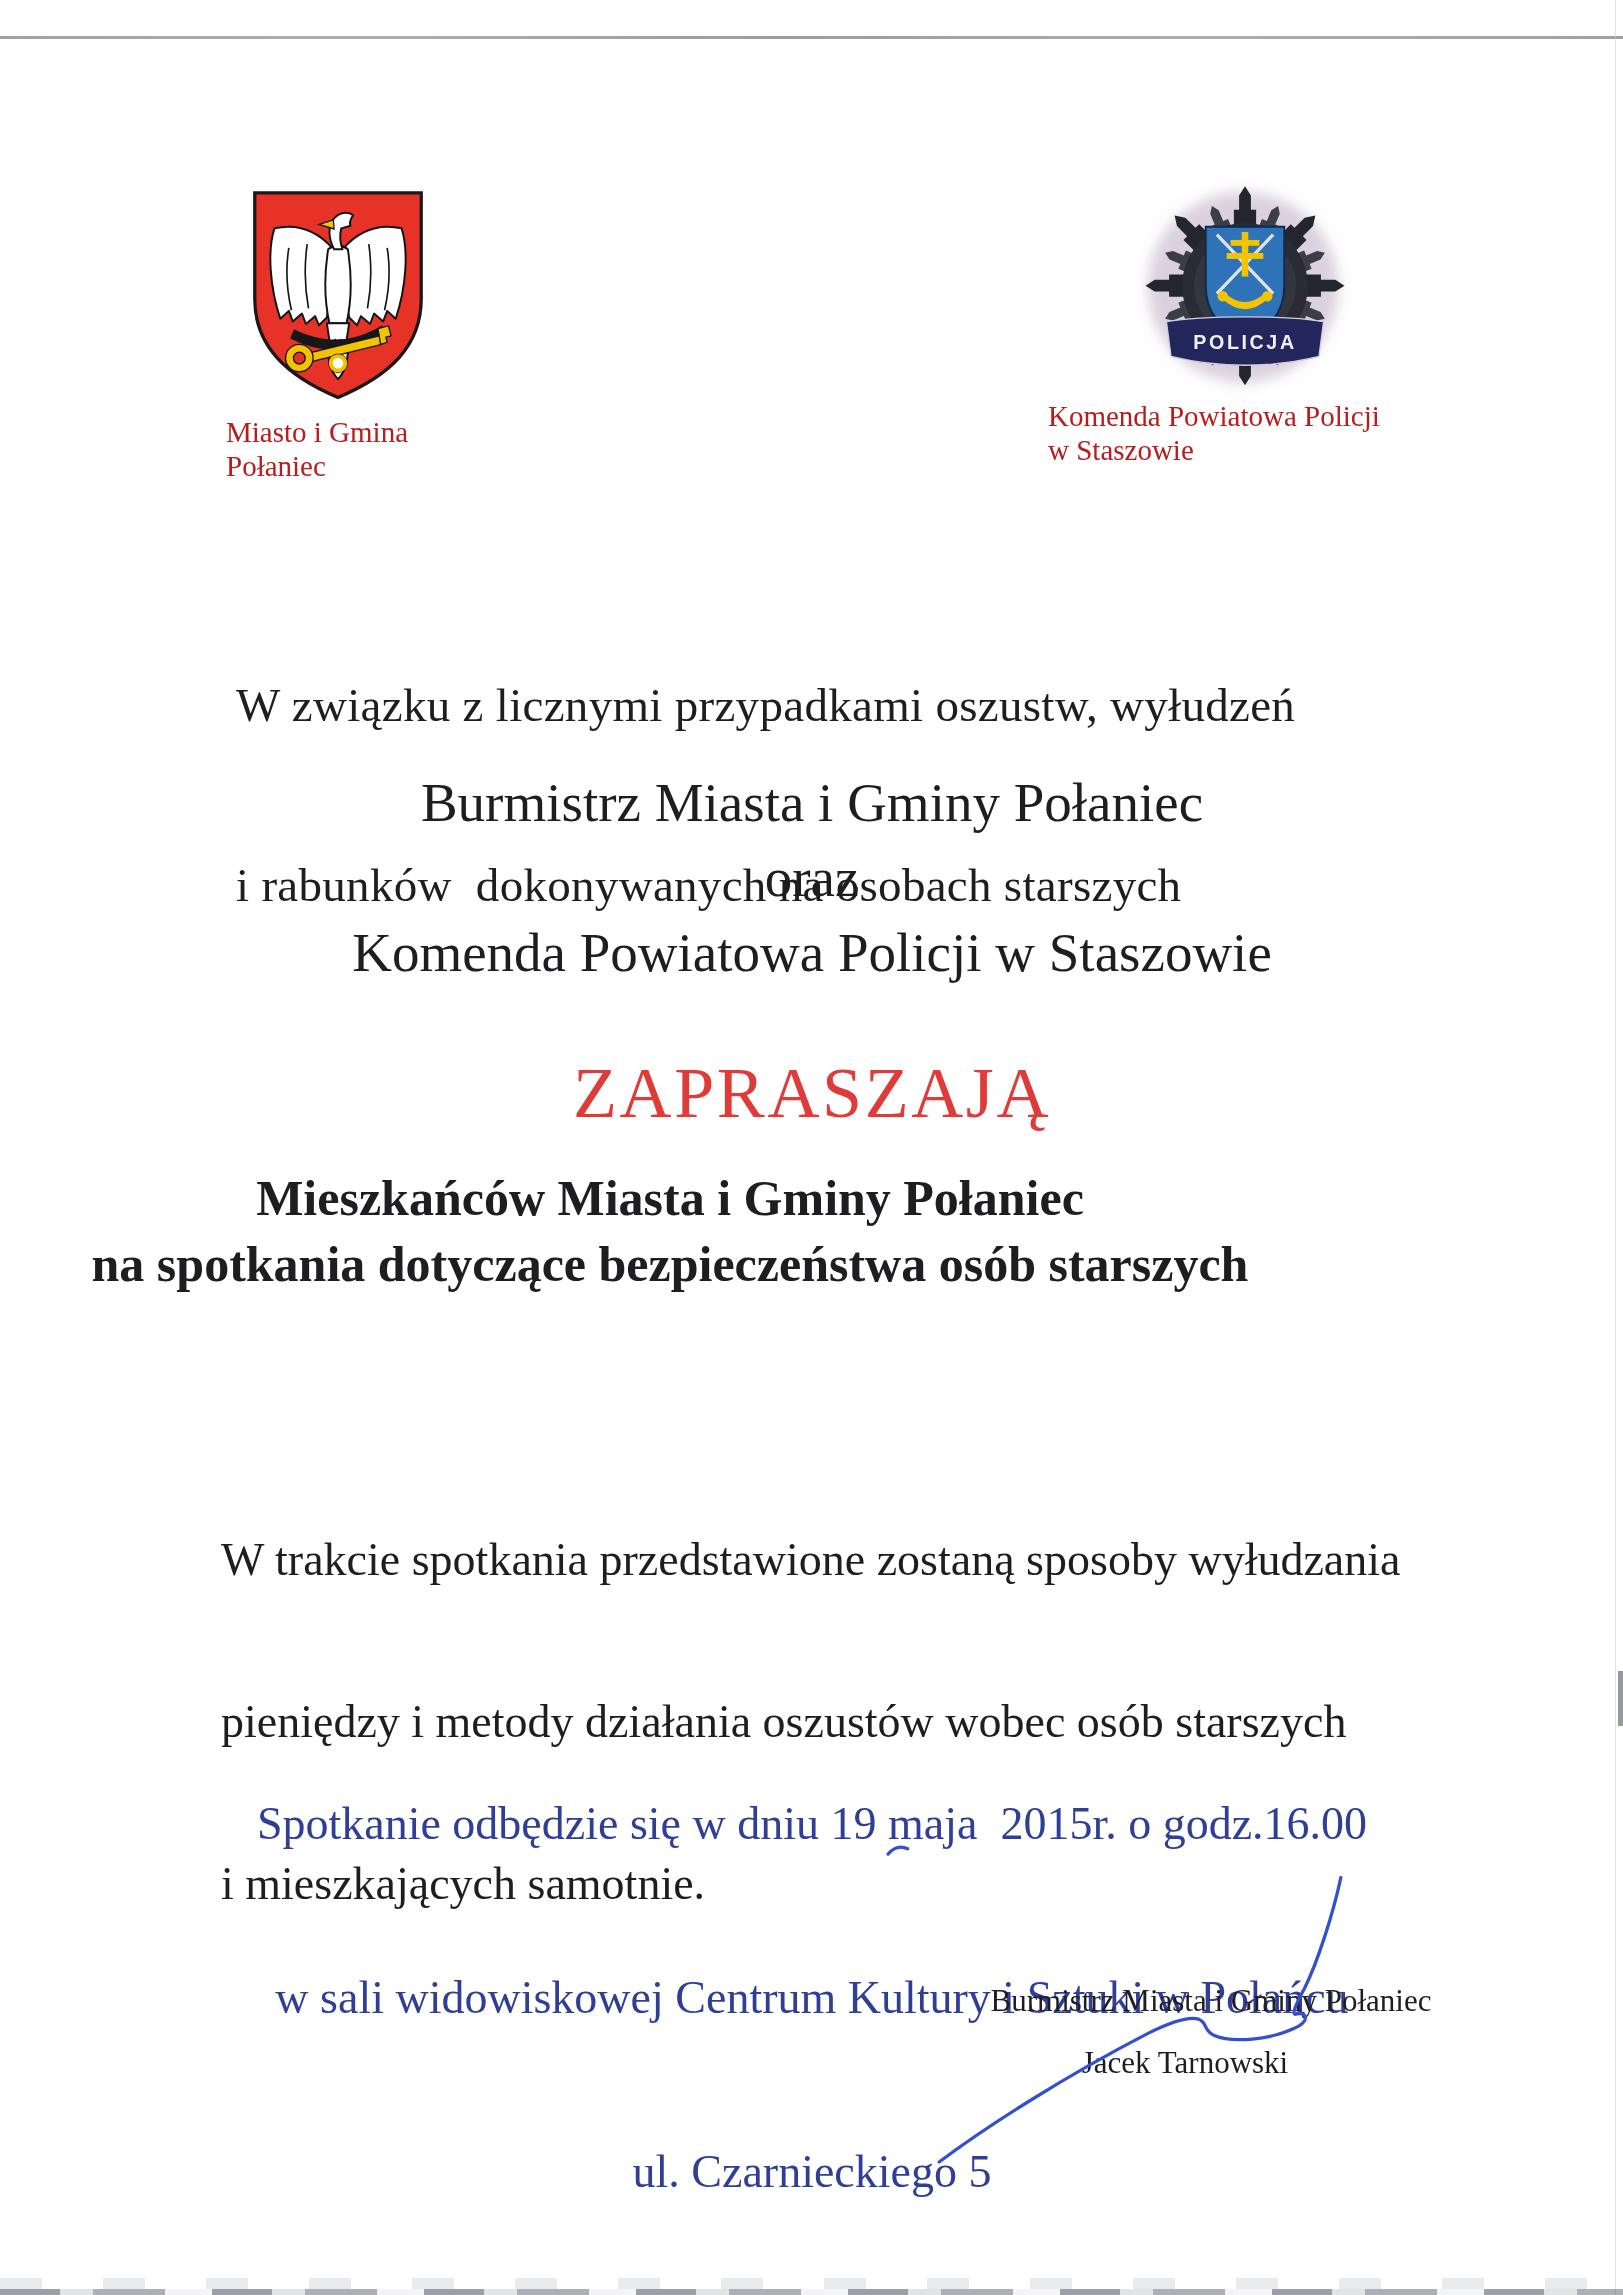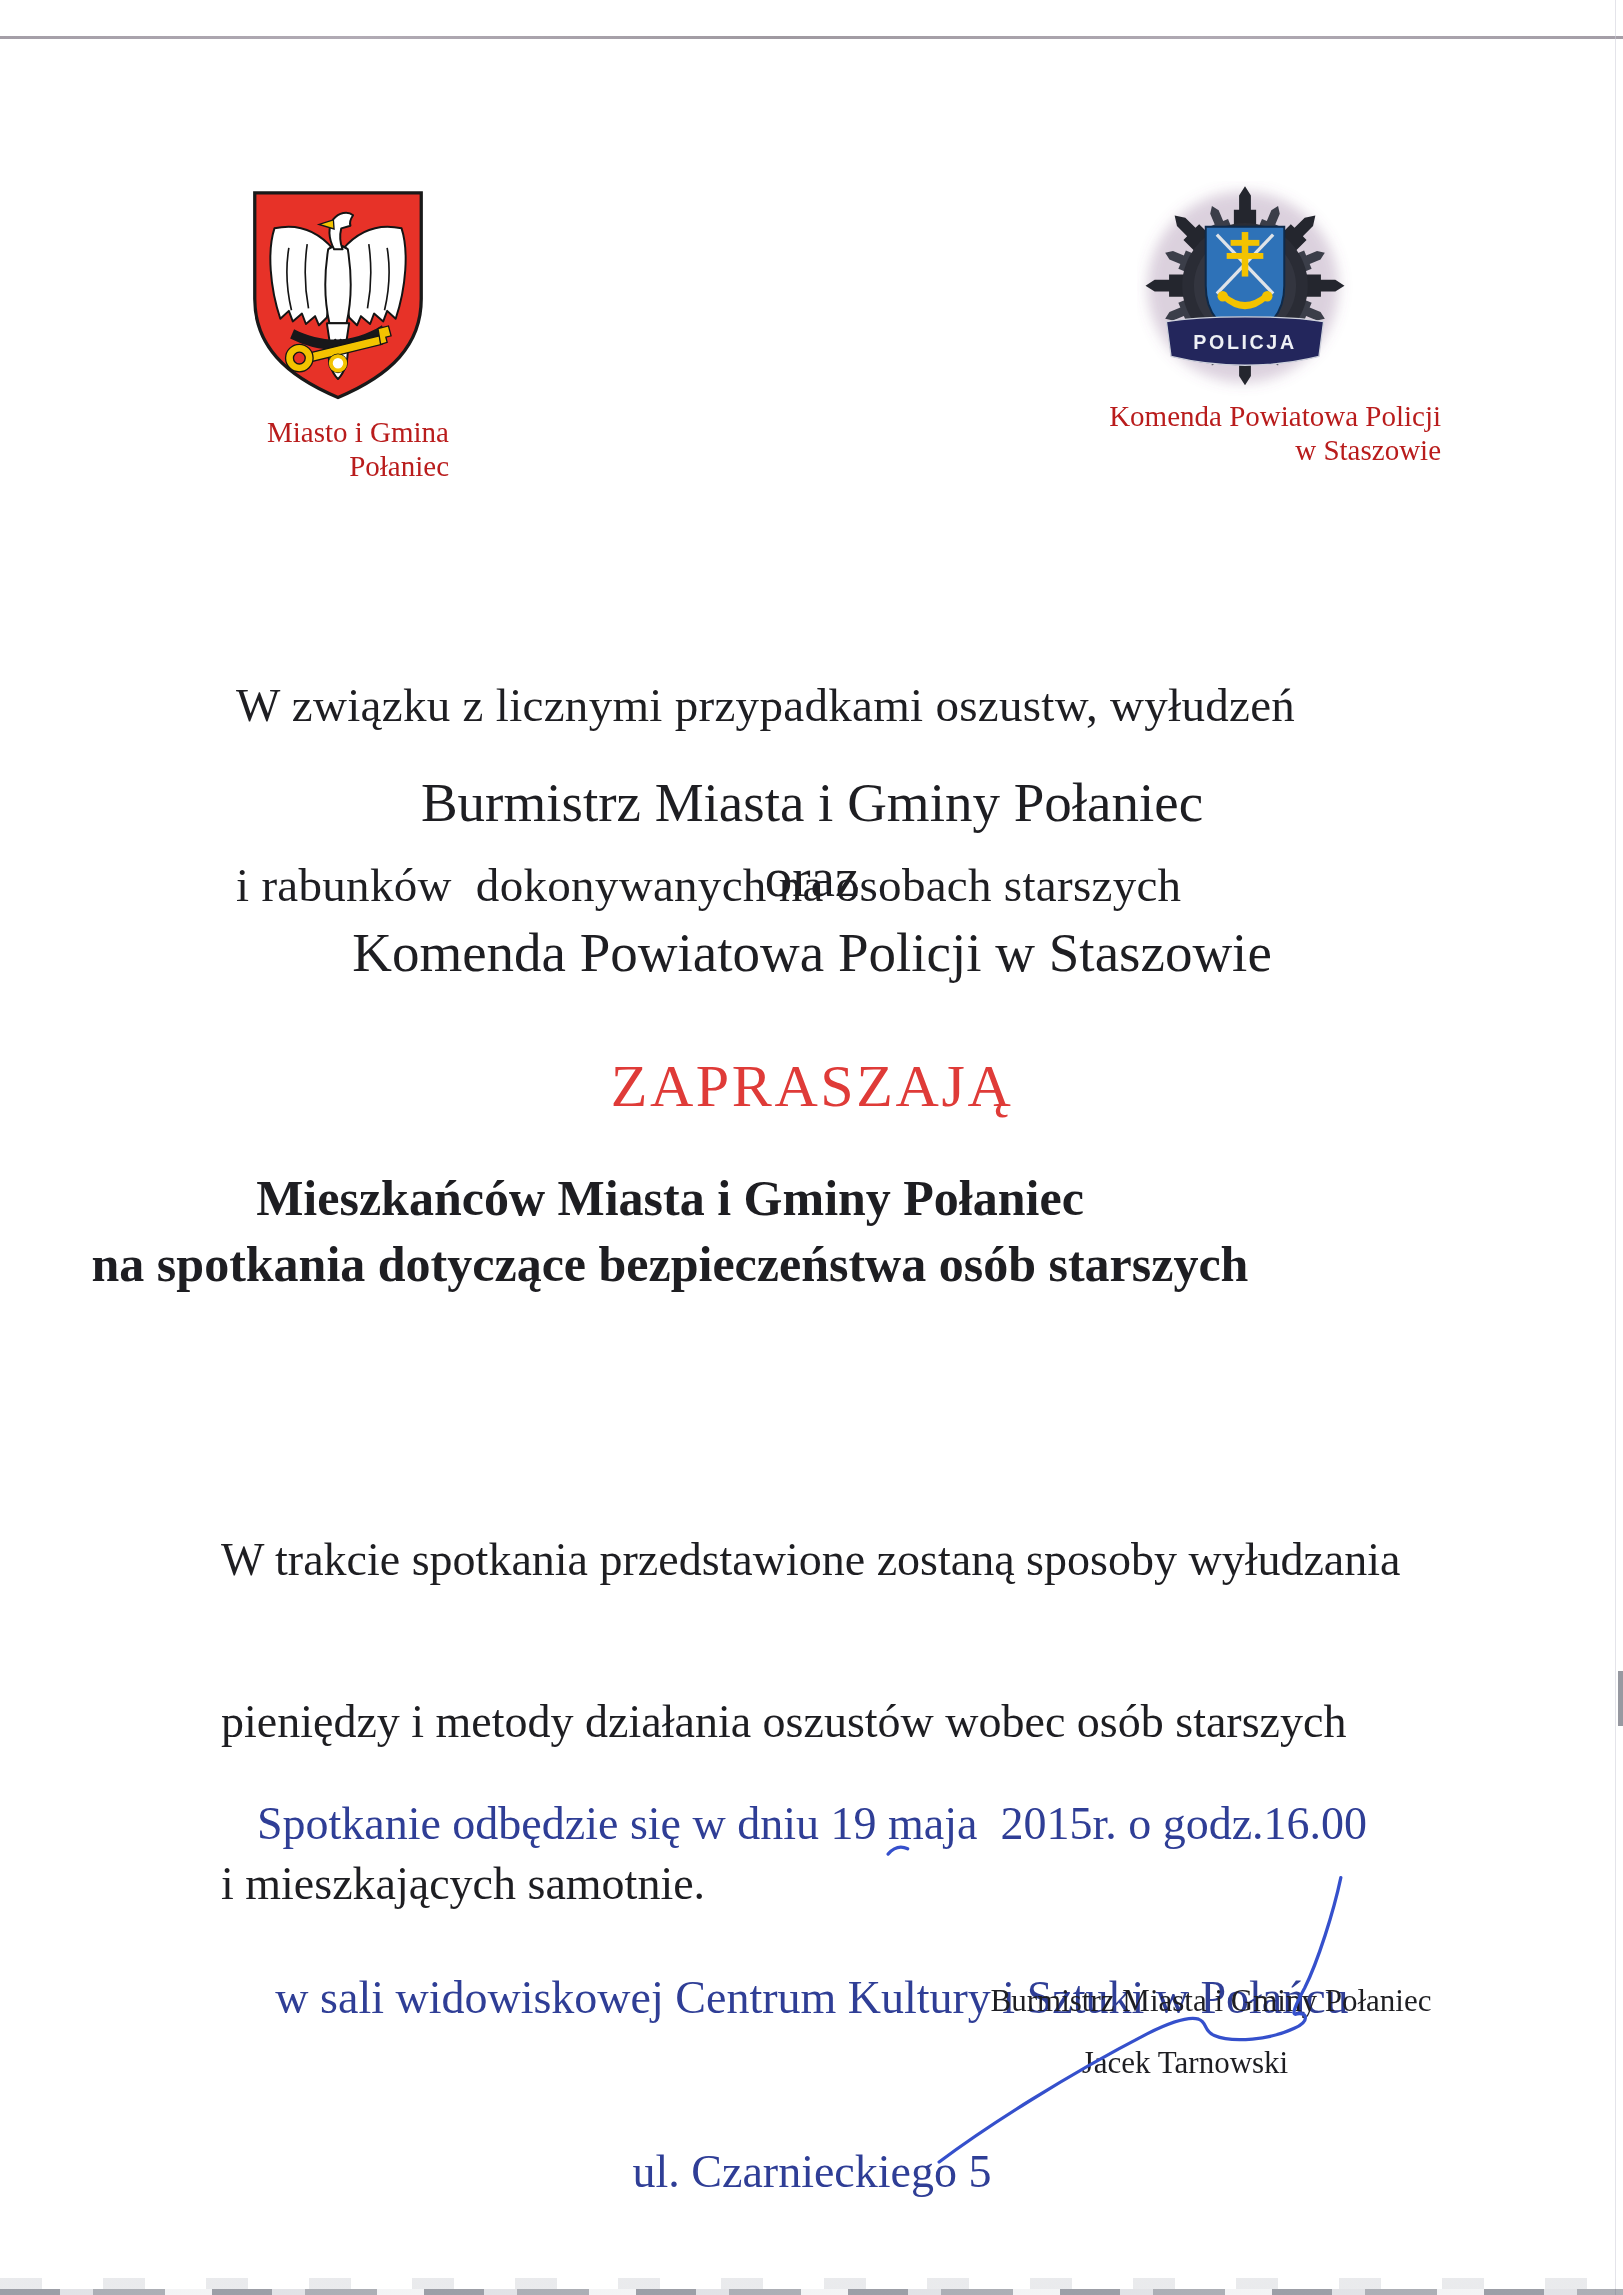--- a/index.html
+++ b/index.html
@@ -14,34 +14,34 @@
   .scan-right-line{position:absolute;top:0;right:7.9px;width:1.3px;height:2295px;
     background:rgba(206,206,216,.55);}
   .scan-right-tick{position:absolute;right:0;top:1671px;width:5.9px;height:55px;
     background:rgba(66,70,84,.55);}
   .scan-bottom-a{position:absolute;left:0;bottom:6.5px;width:1624px;height:10.5px;
     background:repeating-linear-gradient(90deg,rgba(122,128,142,.16) 0 42px,transparent 42px 103px);}
   .scan-bottom-b{position:absolute;left:0;bottom:0;width:1624px;height:6.5px;
     background:repeating-linear-gradient(90deg,rgba(58,64,80,.5) 0 60px,rgba(150,155,168,.28) 60px 93px,rgba(58,64,80,.42) 93px 165px,rgba(190,193,202,.18) 165px 212px);}
 
   
-  .org{position:absolute;text-align:right;}
+  .org{position:absolute;text-align:left;}
   .org-left{left:226px;top:189px;width:223px;}
   .org-right{left:1048px;top:181px;width:393px;}
   .org svg{display:block;margin:0 auto;}
   .caption{margin-top:13px;font-size:29px;line-height:34px;color:#b91c1c;}
   .org-right .caption{margin-top:2px;}
 
   
   .intro{position:absolute;left:236px;top:555px;font-size:47px;line-height:60px;
     letter-spacing:0.3px;white-space:pre-wrap;}
   .hosts{position:absolute;left:0;top:765px;width:1624px;text-align:center;
     font-size:55px;line-height:75px;}
   .invite{position:absolute;left:0;top:1052px;width:1624px;text-align:center;
-    font-size:60px;letter-spacing:2.6px;color:#df3b38;}
+    font-size:72px;letter-spacing:2.6px;color:#df3b38;}
   .audience{position:absolute;left:0;top:1165px;width:1340px;text-align:center;
     font-size:50px;line-height:66px;font-weight:bold;}
   .details{position:absolute;left:221px;top:1425px;font-size:46px;line-height:54px;
     white-space:pre-wrap;}
   .meeting{position:absolute;left:0;top:1679px;width:1624px;text-align:center;
     font-size:46px;line-height:58px;color:#2f3e96;white-space:pre-wrap;}
 
   
   .sig-title{position:absolute;left:936px;top:1983px;width:550px;text-align:center;
     font-size:31px;}

